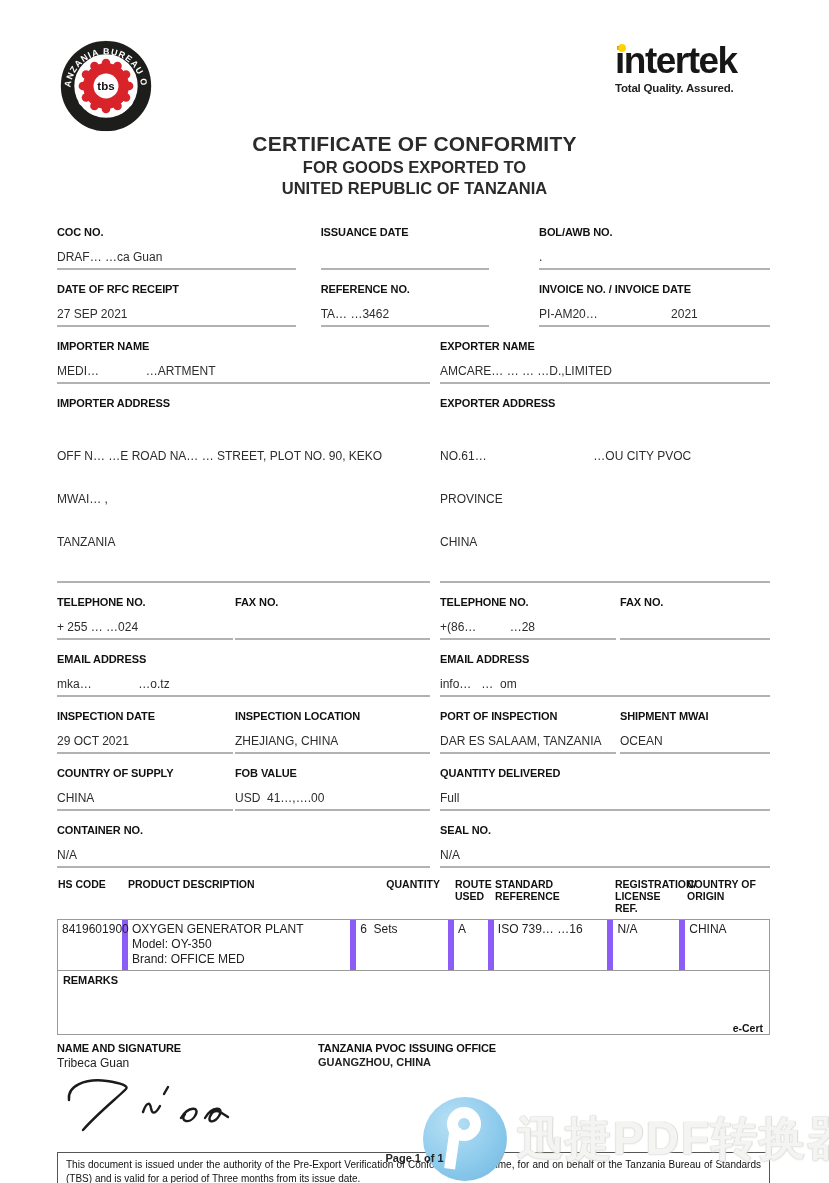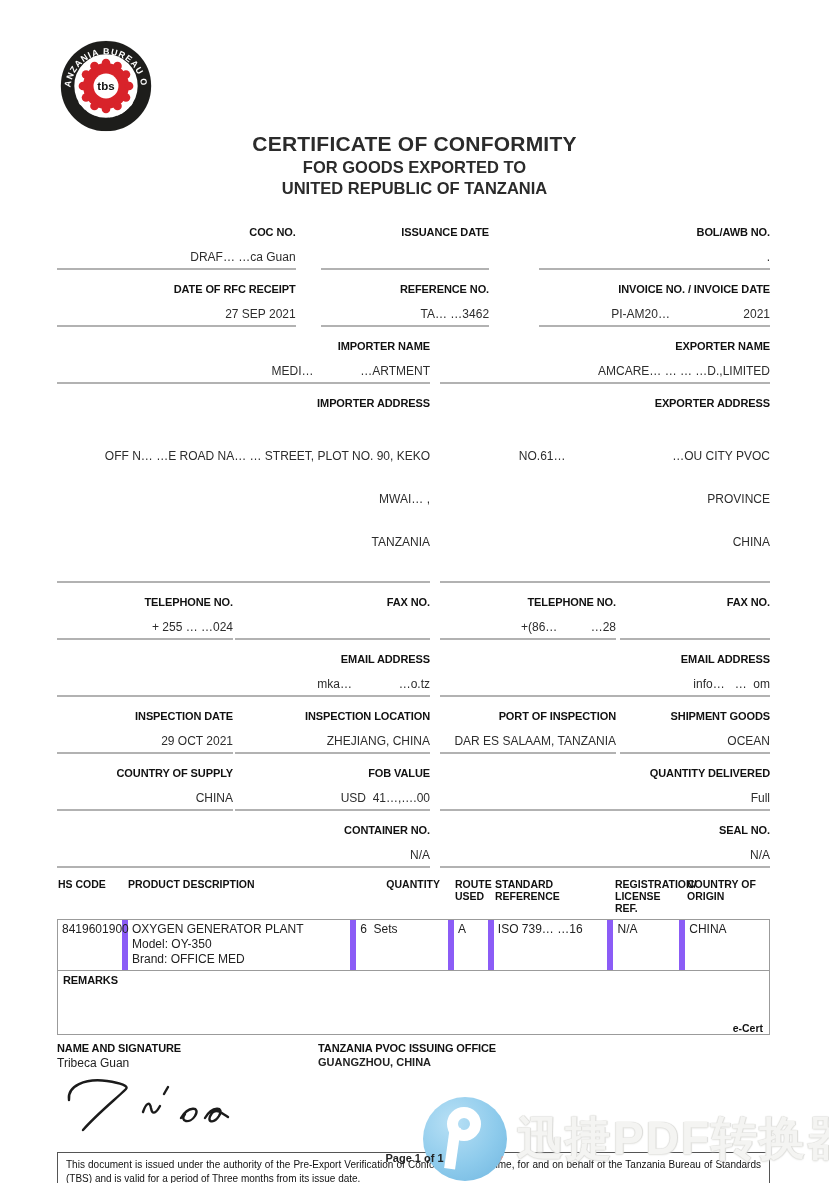--- a/index.html
+++ b/index.html
@@ -16,21 +16,21 @@
   .intertek .brand { position:relative; font-size:37px; font-weight:bold; letter-spacing:-1.5px; color:#171717; line-height:1; }
   .intertek .idot { position:absolute; left:3px; top:2px; width:8px; height:8px; border-radius:50%; background:#ffd200; }
   .intertek .tagline { font-size:11.5px; font-weight:bold; color:#222; margin-top:3px; letter-spacing:-0.2px; }
 
   .title-block { position:absolute; left:0; right:0; top:132px; text-align:center; color:#2b2b2b; }
   .title-block .t1 { font-size:21px; font-weight:bold; letter-spacing:0.2px; }
   .title-block .t2, .title-block .t3 { font-size:16.5px; font-weight:bold; margin-top:2px; }
 
   
   .form { position:absolute; left:57px; top:226px; width:713px; }
-  .row { display:flex; margin-bottom:13px;text-align:right; }
+  .row { display:flex; margin-bottom:13px; }
   .field { border-bottom:2px solid #b2b2b2; padding-bottom:3px; }
   .label { font-size:11px; font-weight:bold; color:#111; letter-spacing:-0.1px; }
   .value { font-size:12px; color:#2d2d2d; margin-top:12px; min-height:15px; white-space:pre-wrap; }
   .value.multi div { line-height:15px; }
 
   .w248 { width:248px; margin-right:25px; }
   .w175 { width:175px; margin-right:50px; }
   .w240 { width:240px; }
   .w373 { width:373px; margin-right:10px; }
   .w330 { width:330px; }
@@ -107,20 +107,27 @@
           <circle cx="29.2" cy="62" r="4.5"></circle>
         <circle cx="26" cy="50" r="4.5"></circle>
           <circle cx="29.2" cy="38" r="4.5"></circle>
           <circle cx="38" cy="29.2" r="4.5"></circle>
       </g>
       <circle cx="50" cy="50" r="13" fill="#ffffff"></circle>
       <text x="50" y="54.5" font-size="12" font-weight="bold" fill="#111" text-anchor="middle" font-family="Liberation Sans, sans-serif">tbs</text>
     </g>
   </svg>
 
+  <div class="intertek">
+    <div class="brand">
+      <span>intertek</span>
+      <span class="idot"></span>
+    </div>
+    <div class="tagline">Total Quality. Assured.</div>
+  </div>
 
   <div class="title-block">
     <div class="t1">CERTIFICATE OF CONFORMITY</div>
     <div class="t2">FOR GOODS EXPORTED TO</div>
     <div class="t3">UNITED REPUBLIC OF TANZANIA</div>
   </div>
 
   <div class="form">
 
     <div class="row">
@@ -220,21 +227,21 @@
       </div>
       <div class="field w195">
         <div class="label">INSPECTION LOCATION</div>
         <div class="value">ZHEJIANG, CHINA</div>
       </div>
       <div class="field w176b">
         <div class="label">PORT OF INSPECTION</div>
         <div class="value">DAR ES SALAAM, TANZANIA</div>
       </div>
       <div class="field w150">
-        <div class="label">SHIPMENT GOODS</div>
+        <div class="label">SHIPMENT MWAI</div>
         <div class="value">OCEAN</div>
       </div>
     </div>
 
     <div class="row">
       <div class="field w176a">
         <div class="label">COUNTRY OF SUPPLY</div>
         <div class="value">CHINA</div>
       </div>
       <div class="field w195">

